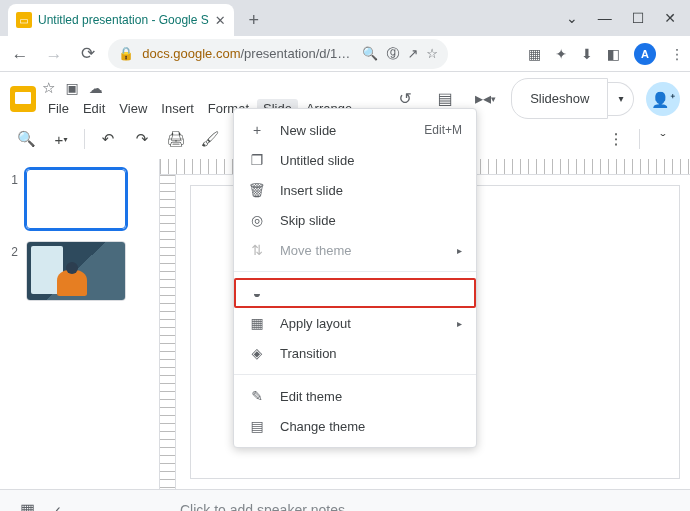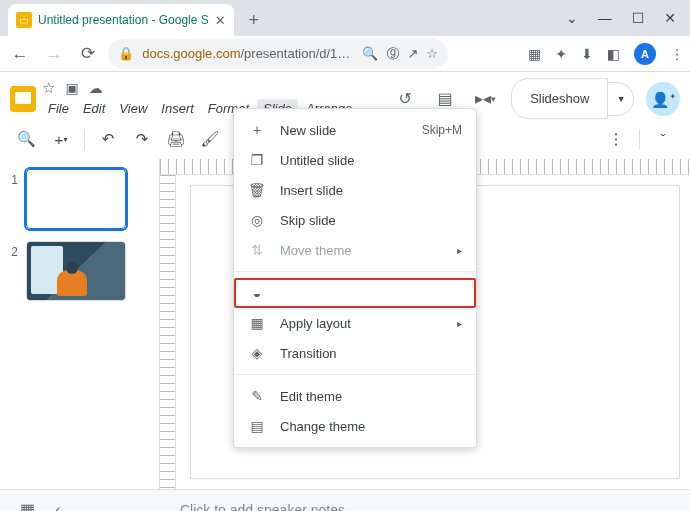--- a/index.html
+++ b/index.html
@@ -22,21 +22,21 @@
   .righticons { margin-left:auto; display:flex; align-items:center; gap:14px; color:#5f6368; font-size:14px;}
   .avatar-s { width:22px;height:22px;border-radius:50%;background:#1a73e8;color:#fff;display:flex;align-items:center;justify-content:center;font-size:11px;font-weight:bold;}
   
   
   .appheader { display:flex; align-items:center; padding: 6px 10px 0 10px; gap: 6px;}
   .applogo { width:36px;height:36px;display:flex;align-items:center;justify-content:center;}
   .applogo-inner{width:26px;height:26px;background:#f4b400;border-radius:4px;position:relative;}
   .applogo-inner::after{content:"";position:absolute;top:6px;left:5px;width:16px;height:12px;background:#fff;border-radius:1px;}
   .titlearea { flex:1; }
   .doctitle { font-size:18px; color:#3c4043; display:flex; align-items:center; gap:10px;}
-  .menubar { display:flex; gap:2px; font-size:13px; color:#3c4043; margin-top:2px;font-style:italic;}
+  .menubar { display:flex; gap:2px; font-size:13px; color:#3c4043; margin-top:2px;}
   .menubar span { padding: 2px 6px; border-radius:3px;}
   .menubar span.active { background:#e8eaed;}
   .headerbtns { display:flex; align-items:center; gap:12px; padding-right:4px;}
   .iconbtn { width:28px;height:28px;display:flex;align-items:center;justify-content:center;color:#5f6368;border-radius:50%;font-size:16px;}
   .slideshow-grp{display:flex;align-items:center;}
   .slideshow { height:41px; padding:0 18px; border:1px solid #dadce0; border-radius:17px 0 0 17px; display:flex;align-items:center;font-size:13px;color:#3c4043;}
   .slideshow-dd{height:34px;width:26px;border:1px solid #dadce0;border-left:none;border-radius:0 17px 17px 0;display:flex;align-items:center;justify-content:center;color:#3c4043;font-size:10px;}
   .sharebtn { width:34px;height:34px;border-radius:50%;background:#c2e7ff;display:flex;align-items:center;justify-content:center;color:#001d35;font-size:15px;}
   
   
@@ -188,21 +188,21 @@
     <div class="ruler-h"></div>
     <div class="ruler-v"></div>
     <div class="canvas-inner"></div>
   </div>
 </div>
 
 <div class="dropdown">
   <div class="menuitem">
     <span class="mi-icon">+</span>
     <span>New slide</span>
-    <span class="shortcut">Skip+M</span>
+    <span class="shortcut">Edit+M</span>
   </div>
   <div class="menuitem">
     <span class="mi-icon">❐</span>
     <span>Untitled slide</span>
   </div>
   <div class="menuitem">
     <span class="mi-icon">🗑</span>
     <span>Insert slide</span>
   </div>
   <div class="menuitem">

